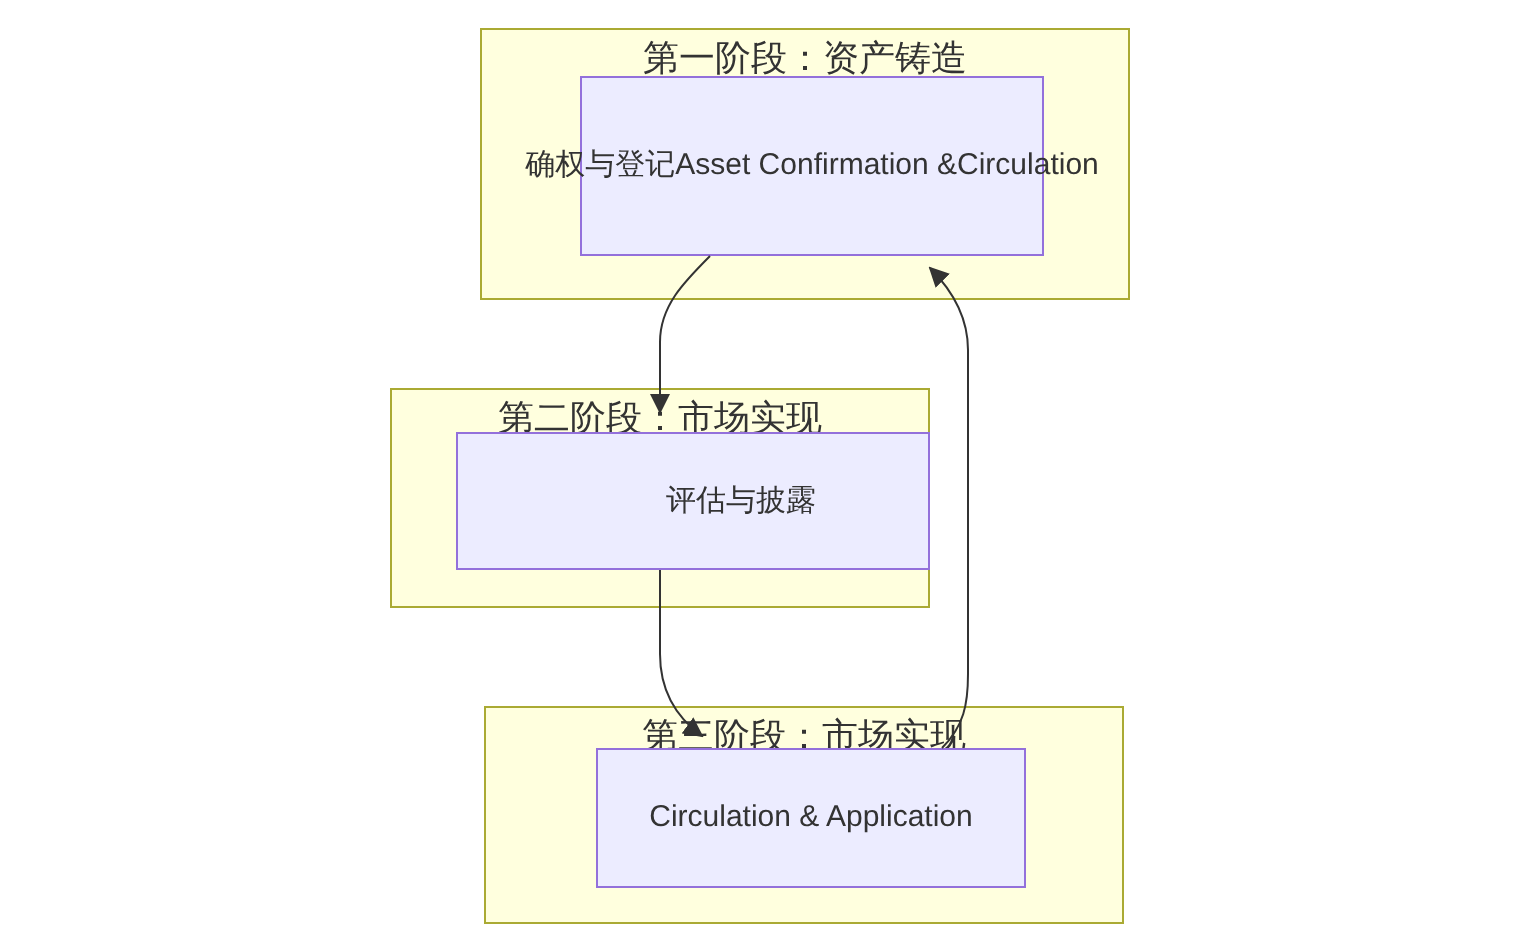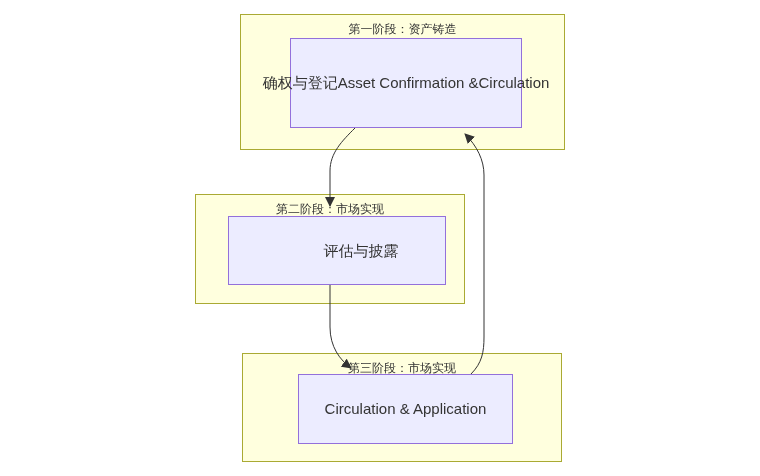--- a/index.html
+++ b/index.html
@@ -10,21 +10,21 @@
   }
   .canvas{position:relative;width:760px;height:476px;background:#ffffff;}
   .cluster{
     position:absolute;
     background:#ffffde;
     border:1px solid #aaaa33;
     box-sizing:border-box;
   }
   .cluster-title{
     position:absolute;top:5px;left:0;right:0;
-    text-align:center;font-size:12px;line-height:18px;color:#333;
+    text-align:center;font-size:18px;line-height:18px;color:#333;
   }
   .node{
     position:absolute;
     background:#ECECFF;
     border:1px solid #9370DB;
     box-sizing:border-box;
     display:flex;flex-direction:row;align-items:center;justify-content:center;
     text-align:center;font-size:15px;line-height:22px;color:#333;
   }
   .node .line{white-space:nowrap;}
@@ -44,21 +44,21 @@
   </div>
   <div class="node" style="left:290px;top:38px;width:232px;height:90px;">
     <div class="line">确权与登记</div>
     <div class="line">Asset Confirmation &amp;</div>
     <div class="line">Circulation</div>
   </div>
 
   <div class="cluster" style="left:195px;top:194px;width:270px;height:110px;">
     <div class="cluster-title">第二阶段：市场实现</div>
   </div>
-  <div class="node" style="left:228px;top:216px;width:218px;height:69px;padding-left:48px;">
+  <div class="node" style="left:228px;top:216px;width:237px;height:69px;padding-left:48px;">
     <div class="line">评估与披露</div>
   </div>
 
   <div class="cluster" style="left:242px;top:353px;width:320px;height:109px;">
     <div class="cluster-title">第三阶段：市场实现</div>
   </div>
   <div class="node" style="left:298px;top:374px;width:215px;height:70px;">
     <div class="line">Circulation &amp; Application</div>
   </div>
 

